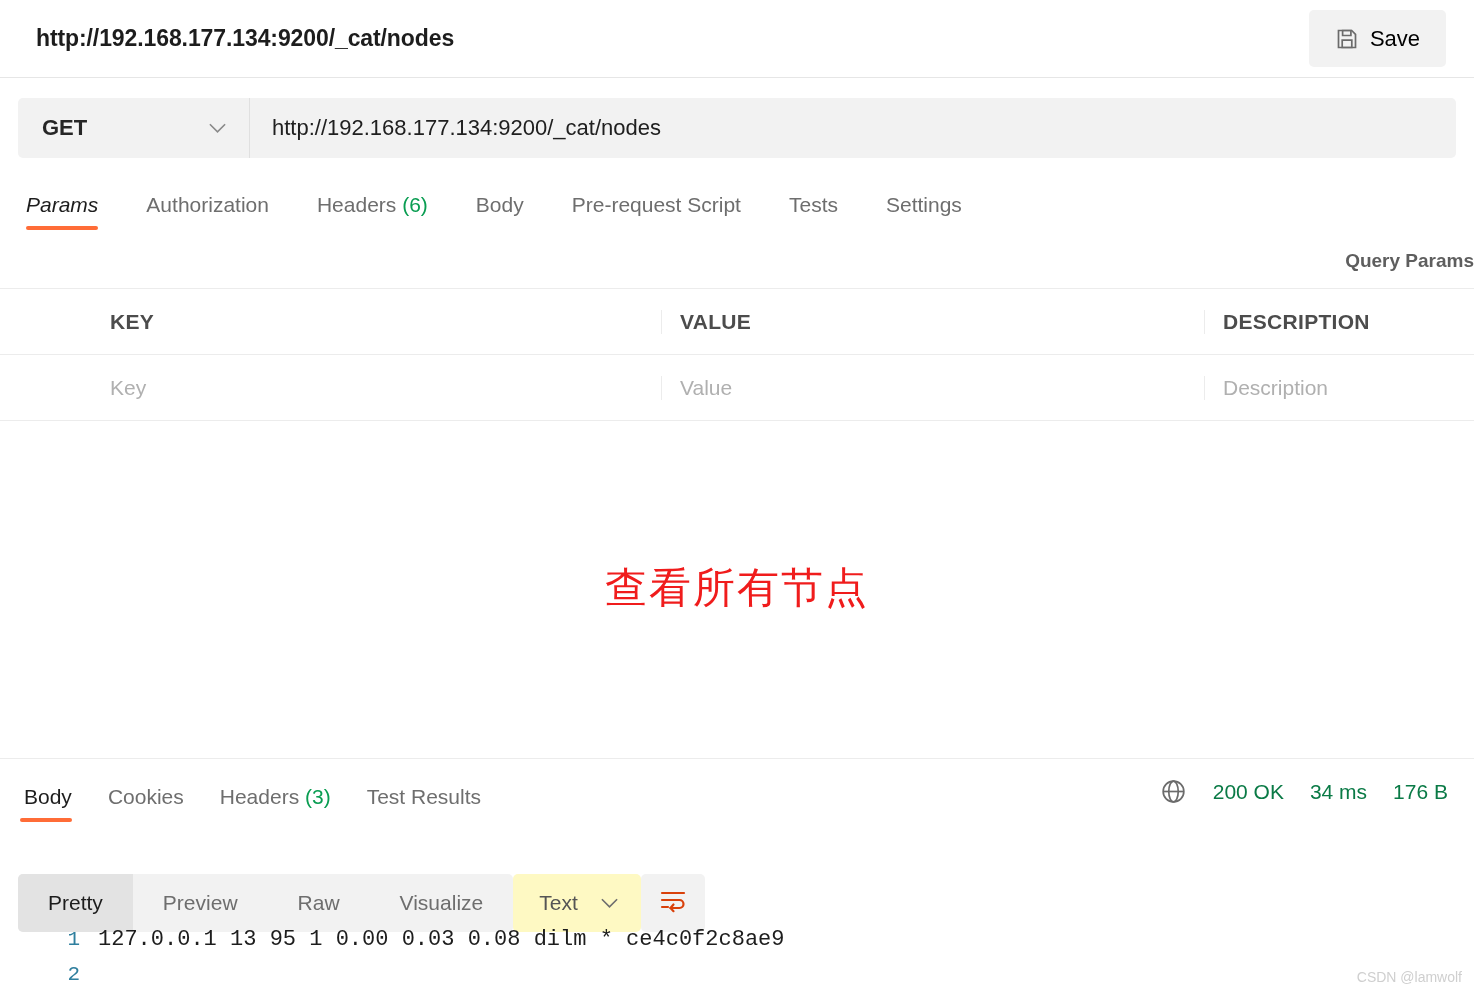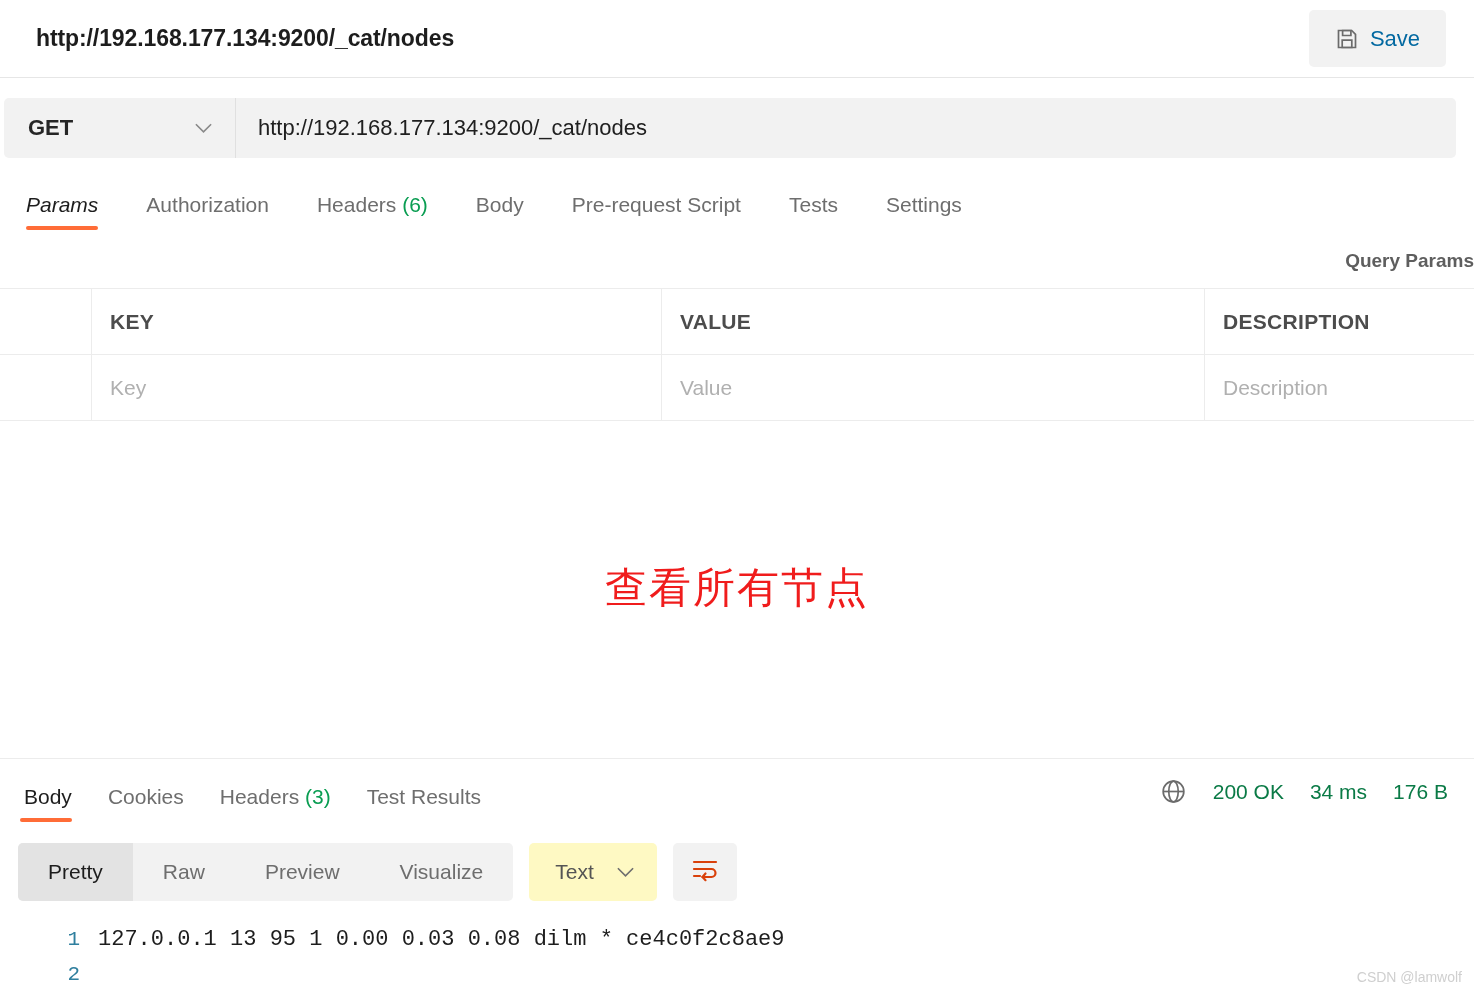--- a/index.html
+++ b/index.html
@@ -33,26 +33,26 @@
     height: 57px;
     min-width: 137px;
     background: #f2f2f2;
     border-radius: 5px;
     display: flex; align-items: center; justify-content: center;
     gap: 11px;
     cursor: pointer;
   }
   .save-btn .save-label {
     font-size: 22px;
-    color: #0369a1;
+    color: #000000;
   }
   .floppy { width: 24px; height: 24px; display:block; }
 
   
-  .urlbar-wrap { padding: 20px 18px 0 4px; }
+  .urlbar-wrap { padding: 20px 18px 0 18px; }
   .urlbar {
     display: flex;
     height: 60px;
     background: #f2f2f2;
     border-radius: 5px;
     overflow: hidden;
   }
   .method-box {
     width: 232px;
     display: flex; align-items: center;
@@ -109,21 +109,21 @@
     font-size: 19px;
     font-weight: 700;
     color: #5e5e5e;
     text-align: right;
   }
   .table {
     margin-top: 16px;
     width: 1474px;
     border-top: 1px solid #ececec;
   }
-  .trow { display: flex; height: 66px; border-bottom: 1px solid #ececec; }
+  .trow { display: flex; height: 66px; border-bottom: 1px solid #ececec; align-items: center; }
   .tcell {
     display: flex; align-items: center;
     padding-left: 18px;
     border-right: 1px solid #ececec;
     font-size: 21px;
     overflow: hidden;
   }
   .tcell.check { width: 92px; padding-left: 0; }
   .tcell.key { width: 570px; }
   .tcell.value { width: 543px; }
@@ -177,22 +177,22 @@
     display: flex; align-items: center;
     gap: 26px;
     font-size: 21px;
     color: #0a7a46;
   }
   .globe { width: 27px; height: 27px; display: block; }
 
   
   .fmt-bar {
     position: absolute;
-    top: 843px; left: 18px;
-    display: flex; align-items: center; gap: 16px;
+    top: 874px; left: 18px;
+    display: flex; align-items: center; 
   }
   .seg {
     display: flex;
     background: #f2f2f2;
     border-radius: 5px;
     height: 58px;
     overflow: hidden;
   }
   .seg-item {
     display: flex; align-items: center; justify-content: center;
@@ -355,24 +355,24 @@
     <span>34 ms</span>
     <span>176 B</span>
   </div>
 
   <div class="fmt-bar">
     <div class="seg">
       <div class="seg-item active">
         <span>Pretty</span>
       </div>
       <div class="seg-item">
-        <span>Raw</span>
+        <span>Preview</span>
       </div>
       <div class="seg-item">
-        <span>Preview</span>
+        <span>Raw</span>
       </div>
       <div class="seg-item">
         <span>Visualize</span>
       </div>
     </div>
 
     <div class="text-drop">
       <span>Text</span>
       <span>
         <svg class="chev" viewBox="0 0 20 12" fill="none" stroke="#6e6e6e" stroke-width="1.7">

